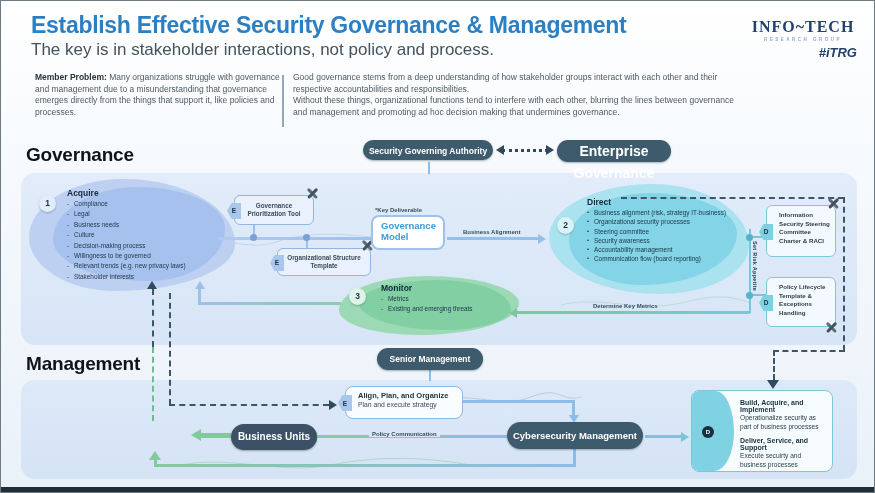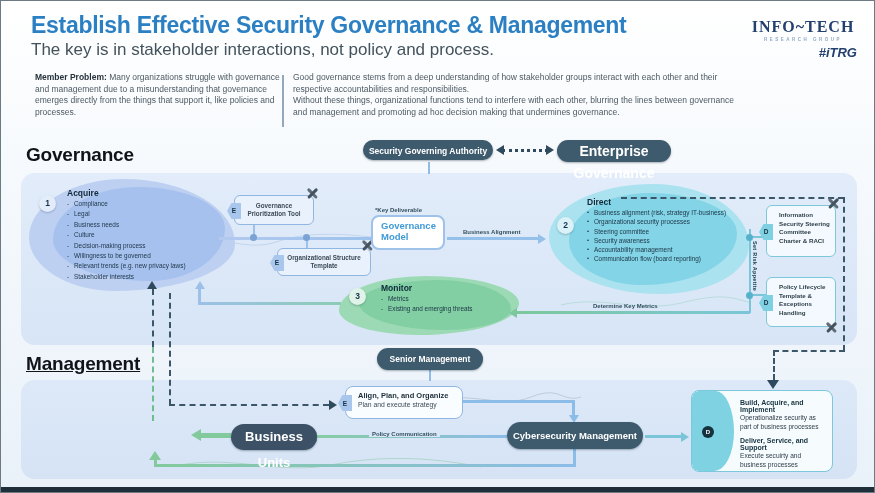--- a/index.html
+++ b/index.html
@@ -202,21 +202,21 @@
   <div class="abs vline" style="left:197px;top:288px;width:3px;height:15px;background:#9cc0e8;"></div>
   <div class="abs ah ah-u" style="left:194px;top:280px;"></div>
 
   <div class="abs dash-v" style="left:151px;top:288px;height:58px;"></div>
   <div class="abs dash-v" style="left:151px;top:346px;height:74px;border-left-color:#6fbc8e;"></div>
   <div class="abs ah" style="left:146px;top:280px;border-left:5px solid transparent;border-right:5px solid transparent;border-bottom:8px solid #2e4a5c;"></div>
   <div class="abs dash-v" style="left:168px;top:292px;height:112px;"></div>
   <div class="abs dash-h" style="left:168px;top:403px;width:160px;"></div>
   <div class="abs ah" style="left:328px;top:399px;border-top:5px solid transparent;border-bottom:5px solid transparent;border-left:8px solid #2e4a5c;"></div>
 
-  <div class="abs sec-head" style="left:25px;top:352px;text-decoration:underline;">Management</div>
+  <div class="abs sec-head" style="left:25px;top:352px;">Management</div>
   <div class="abs pill" style="left:376px;top:347px;width:106px;height:22px;line-height:22px;font-size:8.5px;">Senior Management</div>
   <div class="abs vline" style="left:428px;top:369px;width:2px;height:11px;background:#90bce8;"></div>
 
   <div class="abs panel" style="left:20px;top:379px;width:836px;height:99px;background:linear-gradient(180deg,#dde9f8,#d5e3f5);"></div>
   <svg class="abs squig" style="left:440px;top:386px;" width="140" height="24">
       <path d="M0,14 C30,4 60,22 90,10 S120,16 140,10" fill="none" stroke="#9fb4c4" stroke-width="1"></path>
     </svg>
   <svg class="abs squig" style="left:180px;top:452px;" width="300" height="24">
       <path d="M0,12 C50,2 100,22 150,12 S250,4 300,14" fill="none" stroke="#8fcaa8" stroke-width="1"></path>
     </svg>
@@ -230,21 +230,21 @@
   <div class="abs hline" style="left:462px;top:399px;width:112px;height:3px;background:#8cbce8;"></div>
   <div class="abs vline" style="left:571px;top:399px;width:3px;height:16px;background:#8cbce8;"></div>
   <div class="abs ah ah-d" style="left:567.5px;top:414px;"></div>
 
   <div class="abs pill" style="left:506px;top:421px;width:136px;height:27px;line-height:27px;font-size:9.5px;border-radius:14px;">Cybersecurity Management</div>
 
   <div class="abs hline" style="left:316px;top:434px;width:190px;height:3px;background:linear-gradient(90deg,#86cca4,#8cbce8);"></div>
   <div class="abs ah ah-l" style="left:308px;top:430.5px;border-right-color:#86cca4;"></div>
   <div class="abs lbl" style="left:368px;top:430px;background:#d9e6f7;padding:0 3px;">Policy Communication</div>
 
-  <div class="abs pill" style="left:230px;top:423px;width:86px;height:26px;line-height:26px;font-size:13px;background:#3c5166;">Business Units</div>
+  <div class="abs pill" style="left:230px;top:423px;width:86px;height:26px;line-height:26px;font-size:10px;background:#3c5166;">Business Units</div>
 
   <div class="abs hline" style="left:200px;top:432px;width:30px;height:5px;background:#82ca9c;"></div>
   <div class="abs ah" style="left:190px;top:428px;border-top:6.5px solid transparent;border-bottom:6.5px solid transparent;border-right:10px solid #82ca9c;"></div>
 
 
   <div class="abs vline" style="left:572px;top:448px;width:3px;height:18px;background:#8cbce8;"></div>
   <div class="abs hline" style="left:153px;top:463px;width:422px;height:3px;background:linear-gradient(90deg,#82ca9c,#8cbce8);"></div>
   <div class="abs vline" style="left:153px;top:458px;width:3px;height:6px;background:#82ca9c;"></div>
   <div class="abs ah" style="left:148px;top:450px;border-left:6.5px solid transparent;border-right:6.5px solid transparent;border-bottom:9px solid #82ca9c;"></div>
 

